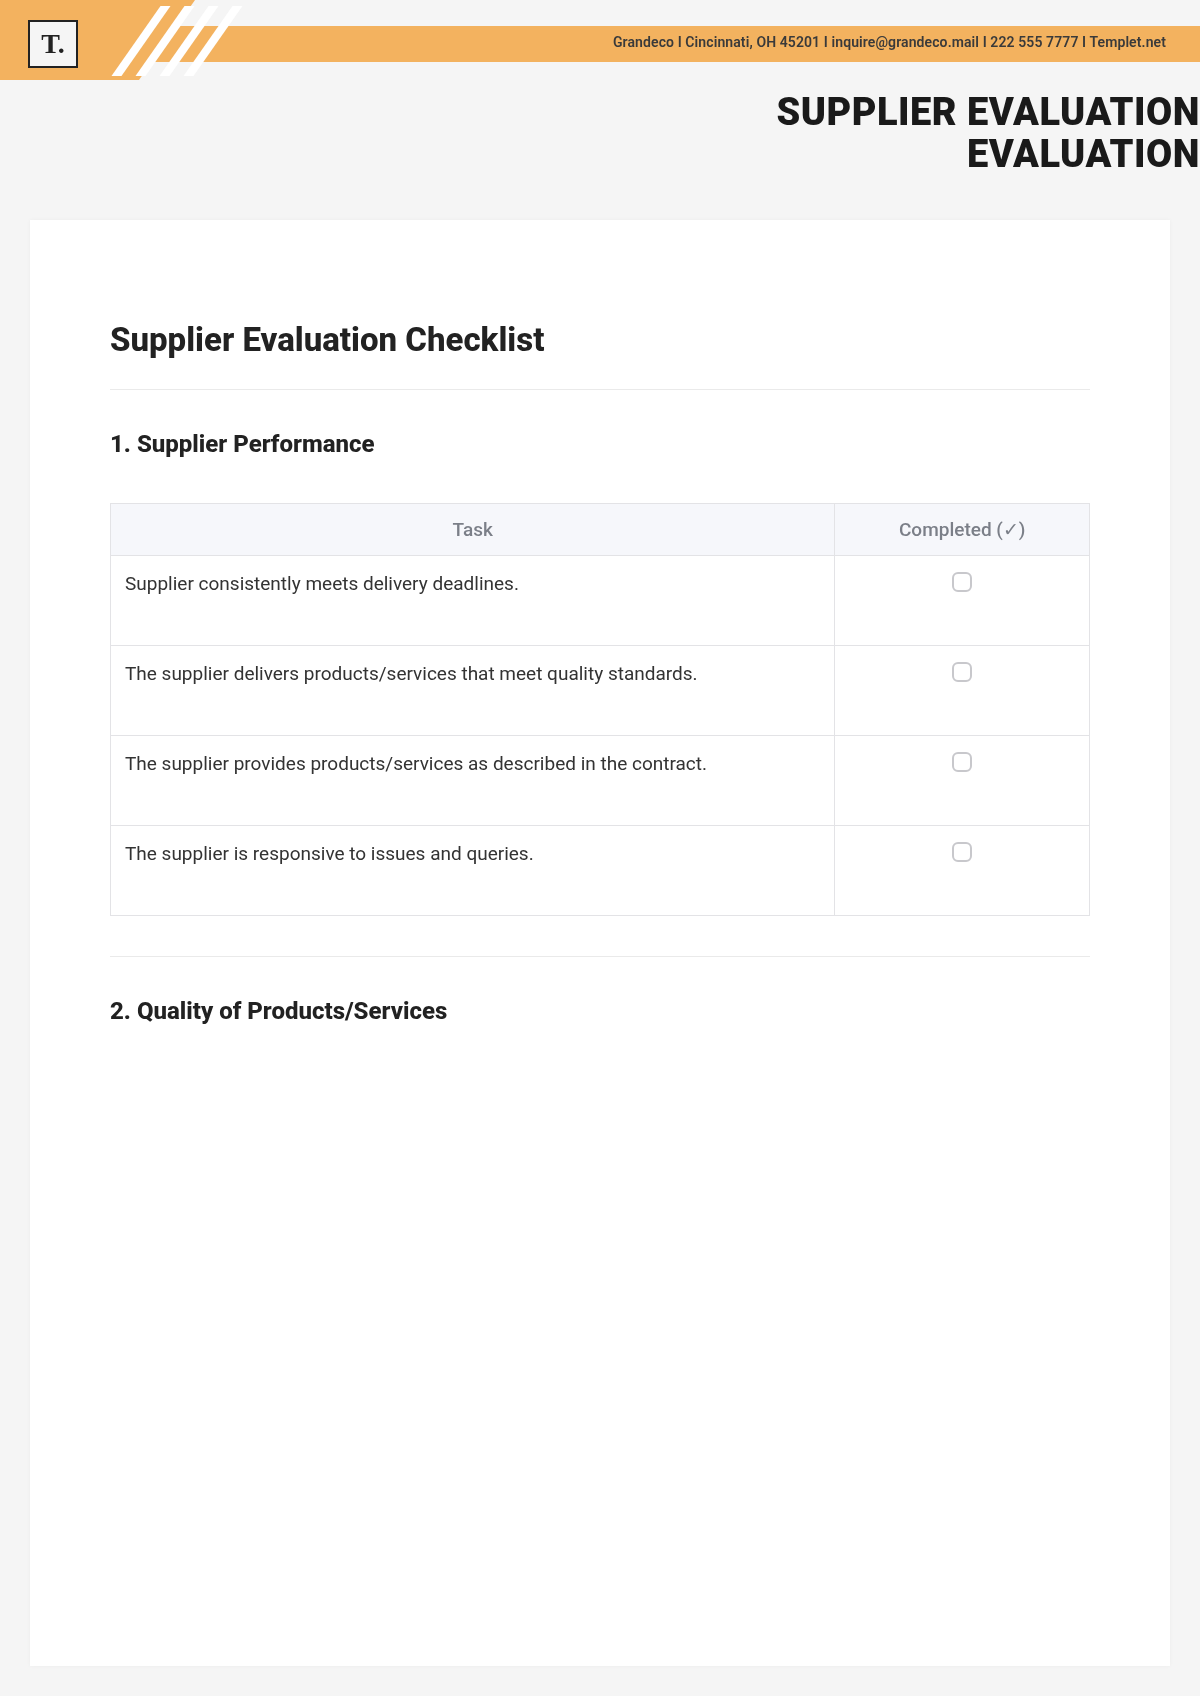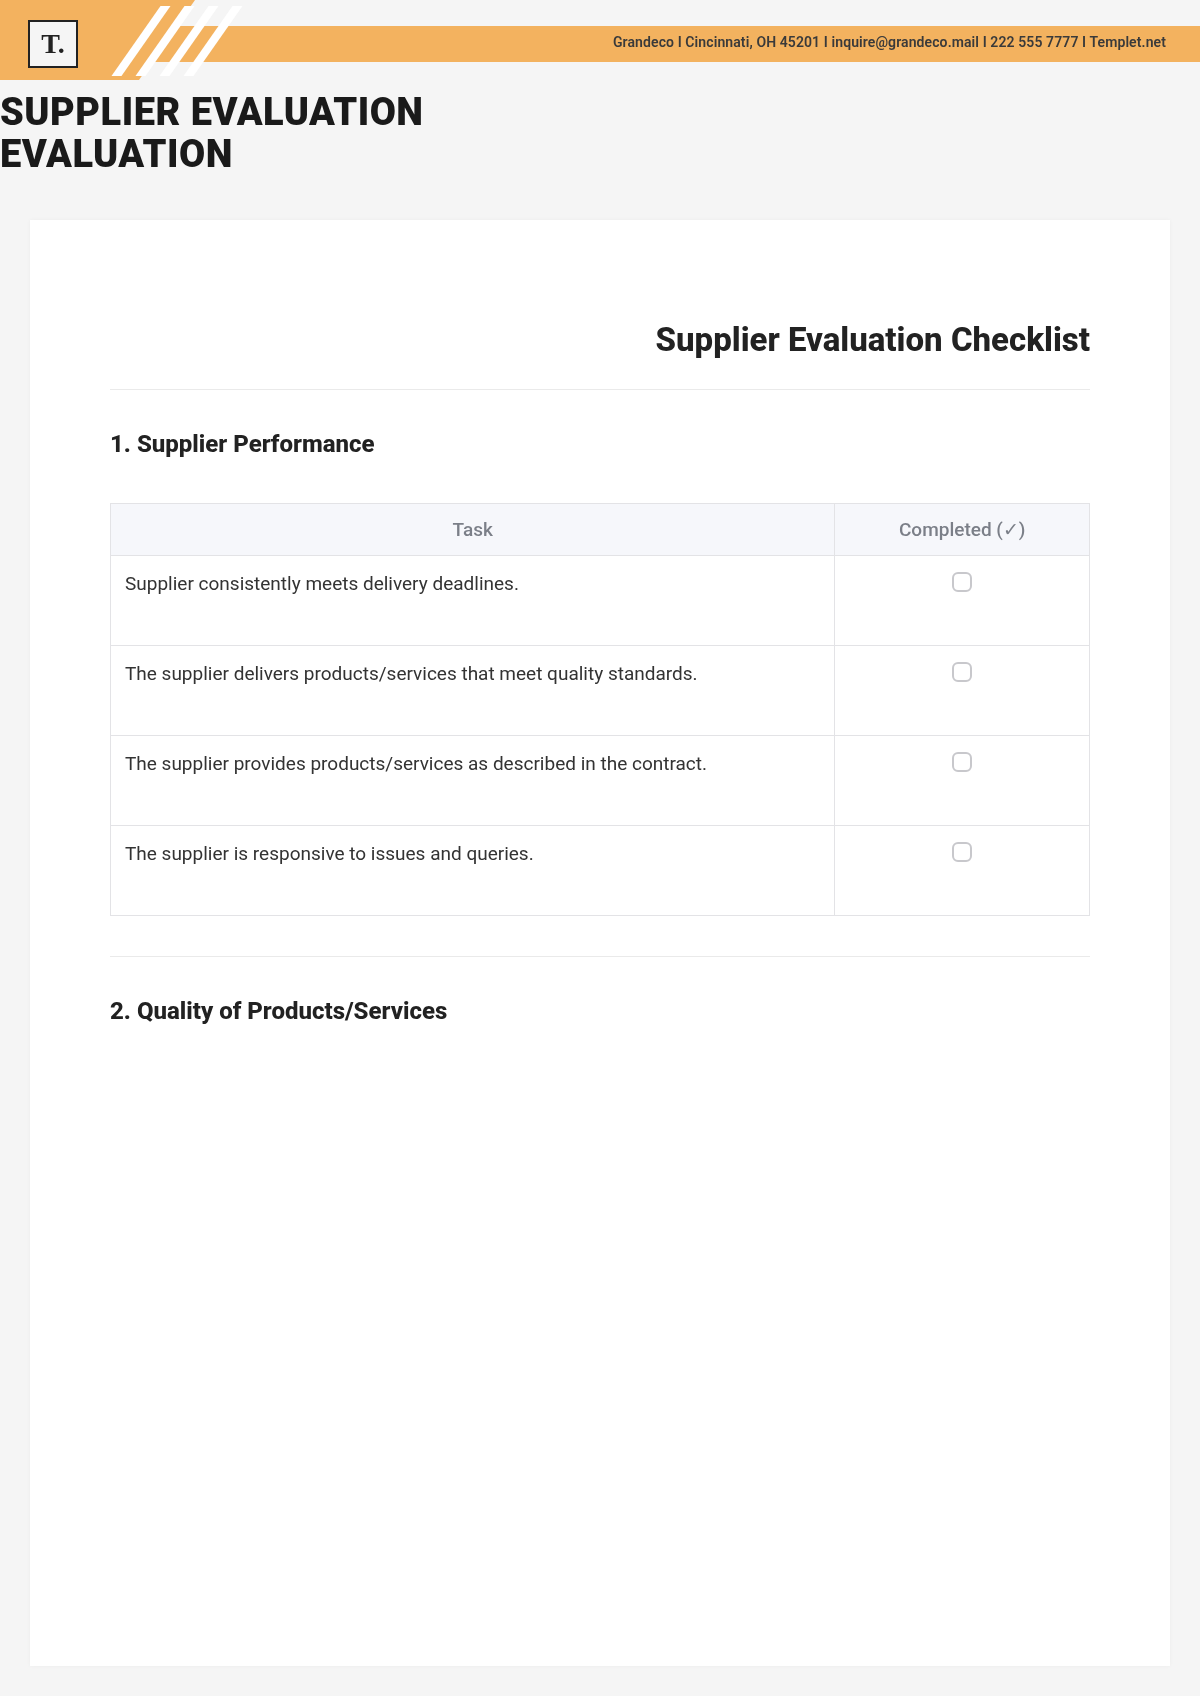--- a/index.html
+++ b/index.html
@@ -87,21 +87,21 @@
     font-weight: 600;
     color: #3a3a3a;
     z-index: 5;
     letter-spacing: 0.1px;
   }
   .main-title {
     position: absolute;
     top: 92px;
     left: 0;
     right: 0;
-    text-align: left;
+    text-align: right;
     font-weight: 900;
     font-size: 38px;
     line-height: 1.1;
     letter-spacing: 0.5px;
     color: #1a1a1a;
     z-index: 5;
   }
   .page {
     position: absolute;
     top: 220px;
@@ -109,21 +109,21 @@
     right: 30px;
     bottom: 30px;
     background: #fff;
     padding: 100px 80px 30px 80px;
     box-shadow: 0 0 4px rgba(0,0,0,0.04);
   }
   .doc-title {
     font-size: 33px;
     font-weight: 800;
     color: #222;
-    text-align: right;
+    text-align: left;
     margin-bottom: 30px;
   }
   .divider {
     height: 1px;
     background: #eaeaea;
     margin: 18px 0 40px 0;
   }
   .section-heading {
     font-size: 24px;
     font-weight: 800;

